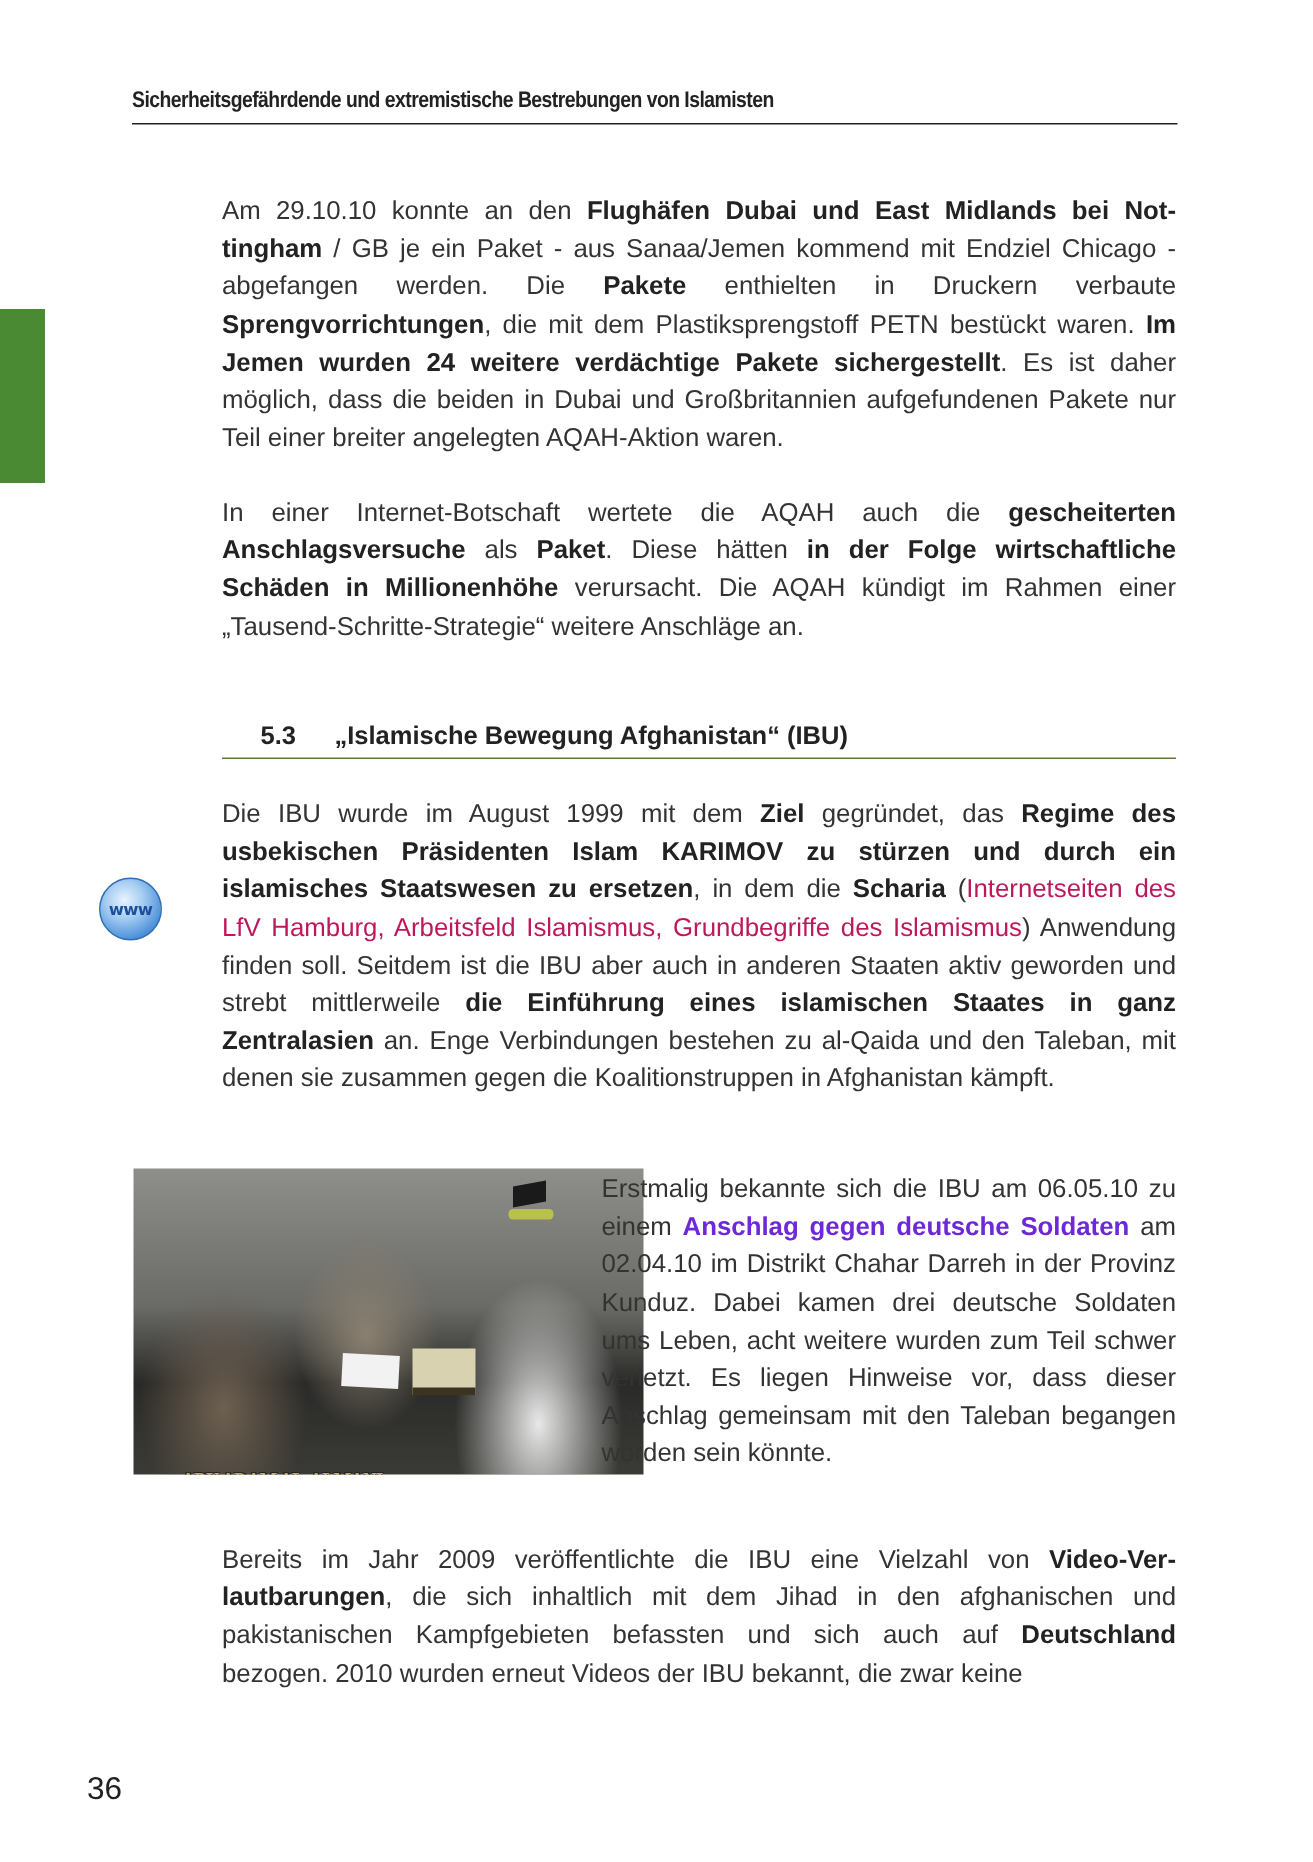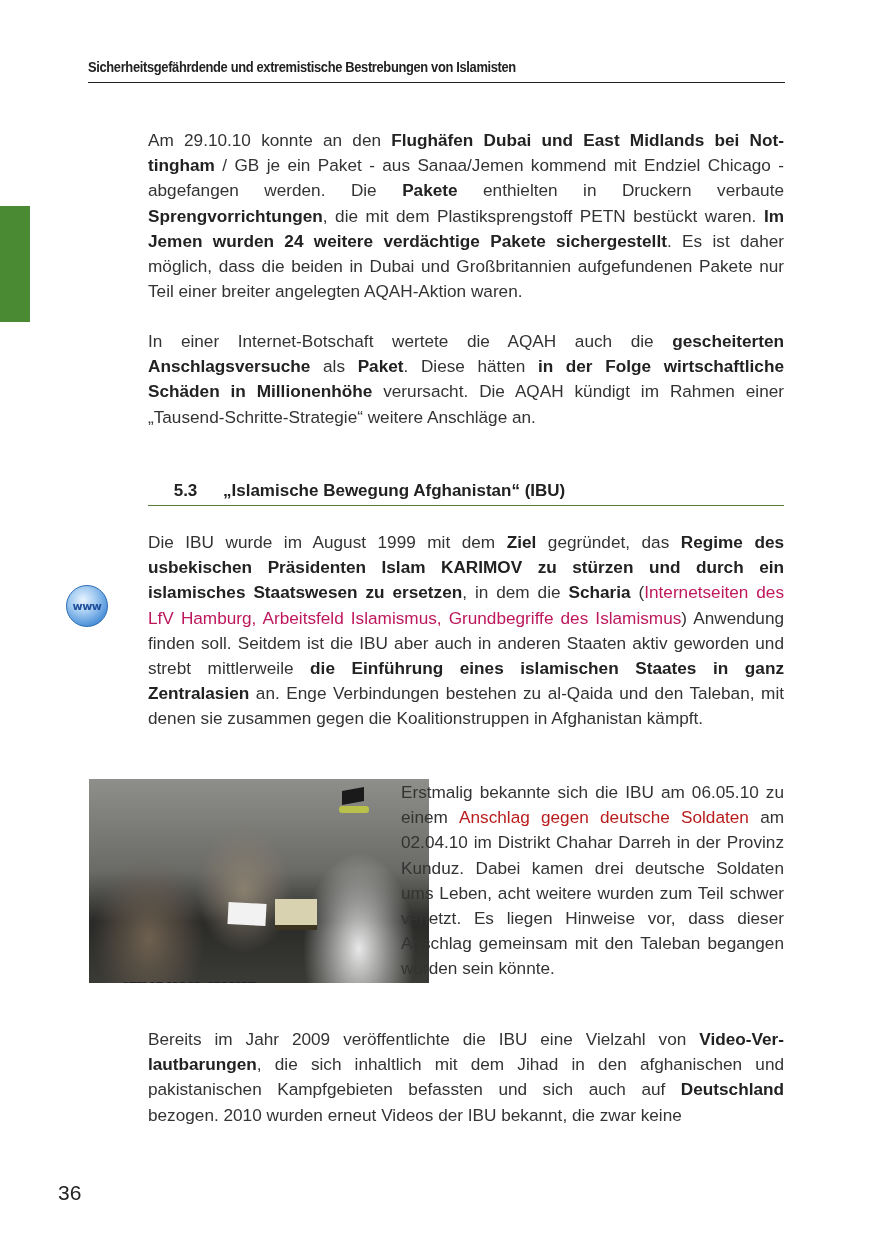--- a/index.html
+++ b/index.html
@@ -79,21 +79,21 @@
       font-family: "Liberation Serif", serif; font-weight: bold; font-size: 15px;
       color: #e8d870; letter-spacing: -0.5px;
       text-shadow: 1px 1px 0 #222, -1px -1px 0 #222, 1px -1px 0 #222, -1px 1px 0 #222;
       transform: scaleX(0.82); transform-origin: left top; white-space: nowrap;
     }
     .side-text {
       position: absolute; left: 401px; top: 780px; width: 383px;
       font-size: 17.2px; line-height: 25.2px; color: #333; text-align: justify;
       font-weight: 300;
     }
-    .side-text b { font-weight: normal; color: #b91c1c; }
+    .side-text b { font-weight: bold; color: #6d28d9; }
     .page-number {
       position: absolute; left: 58px; top: 1181px;
       font-size: 21px; color: #222;
     }
   </style>
 </head>
 <body>
 
 <div class="side-tab"></div>
 

